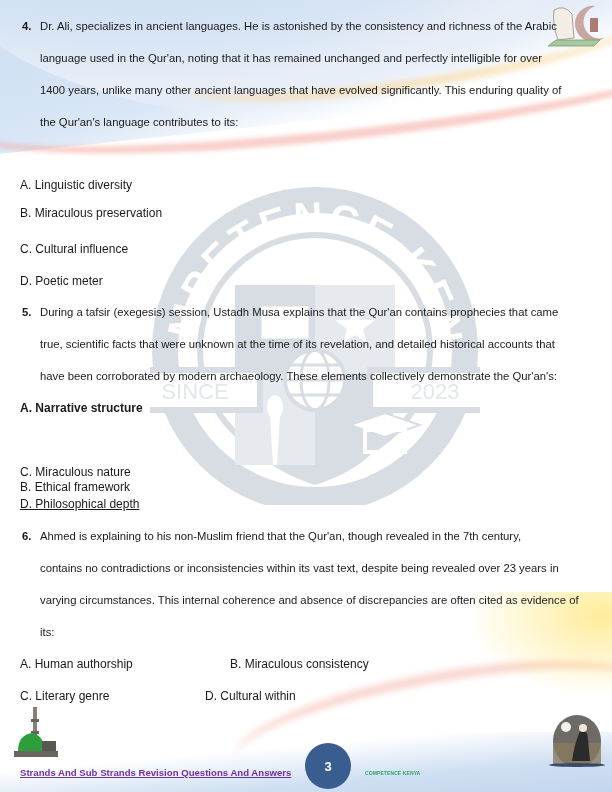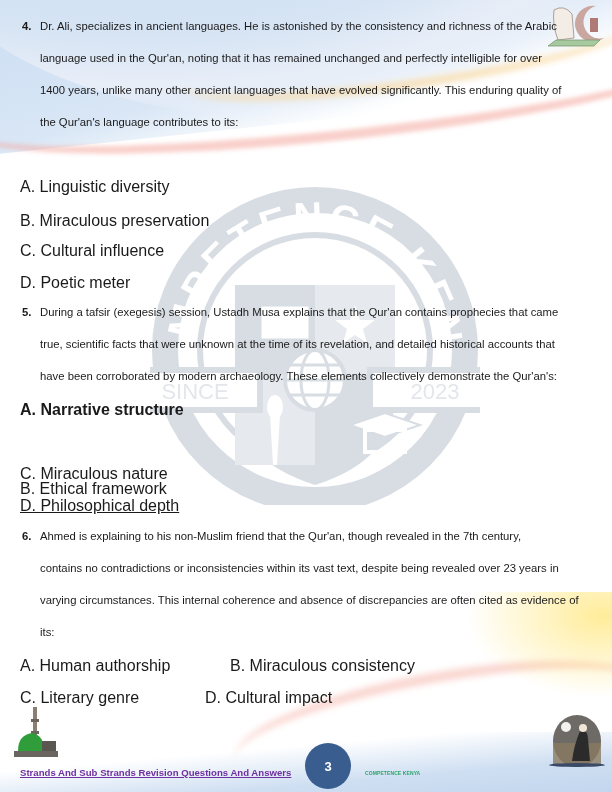--- a/index.html
+++ b/index.html
@@ -19,21 +19,21 @@
             border-top: 10px solid rgba(246,180,170,0.55); transform: rotate(-10deg); filter: blur(3px); }
   .swoosh-bottom2 { position:absolute; right:-30px; bottom:80px; width:200px; height:120px;
             background: radial-gradient(ellipse at 80% 20%, rgba(255,230,120,0.75) 0%, rgba(255,230,120,0) 60%); }
 
   .watermark { position:absolute; left:150px; top:175px; width:330px; height:330px; opacity:0.45; }
 
   .content { position:absolute; left:0; top:0; width:612px; height:792px; font-size:11.3px; }
   .q { position:absolute; left:22px; width:570px; line-height:32px; }
   .q .num { position:absolute; left:0; top:0; font-weight:bold; }
   .q .text { display:block; padding-left:18px; }
-  .opt { position:absolute; left:20px; font-size:16px; }
+  .opt { position:absolute; left:20px; font-size:12px; }
 
   .header-icon { position:absolute; right:6px; top:2px; width:62px; height:48px; }
   .mosque { position:absolute; left:14px; top:705px; width:44px; height:54px; }
   .prayer-circle { position:absolute; left:546px; top:715px; width:62px; height:56px; }
 
   .footer-link { position:absolute; left:20px; top:767px; font-size:9.6px; font-weight:bold; color:#7030a0; text-decoration:underline; }
   .page-badge { position:absolute; left:305px; top:743px; width:46px; height:46px; border-radius:50%; background:#3a5d8f;
                 color:#ffffff; font-weight:bold; font-size:13px; display:flex; align-items:center; justify-content:center; }
   .brand { position:absolute; left:365px; top:770px; font-size:5px; font-weight:bold; color:#2ca56a; letter-spacing:0.1px; }
 </style>
@@ -94,21 +94,21 @@
 <div class="content">
 
   <div class="q" style="top:10px;">
     <span class="num">4.</span>
     <span class="text">Dr. Ali, specializes in ancient languages. He is astonished by the consistency and richness of the Arabic</span>
     <span class="text">language used in the Qur'an, noting that it has remained unchanged and perfectly intelligible for over</span>
     <span class="text">1400 years, unlike many other ancient languages that have evolved significantly. This enduring quality of</span>
     <span class="text">the Qur'an's language contributes to its:</span>
   </div>
   <div class="opt" style="top:178px;">A. Linguistic diversity</div>
-  <div class="opt" style="top:212px;text-align:center;">B. Miraculous preservation</div>
+  <div class="opt" style="top:206px;text-align:center;">B. Miraculous preservation</div>
   <div class="opt" style="top:242px;">C. Cultural influence</div>
   <div class="opt" style="top:274px;">D. Poetic meter</div>
 
   <div class="q" style="top:296px;">
     <span class="num">5.</span>
     <span class="text">During a tafsir (exegesis) session, Ustadh Musa explains that the Qur'an contains prophecies that came</span>
     <span class="text">true, scientific facts that were unknown at the time of its revelation, and detailed historical accounts that</span>
     <span class="text">have been corroborated by modern archaeology. These elements collectively demonstrate the Qur'an's:</span>
   </div>
   <div class="opt" style="top:401px;font-weight:bold;">A. Narrative structure</div>
@@ -119,21 +119,21 @@
   <div class="q" style="top:520px;">
     <span class="num">6.</span>
     <span class="text">Ahmed is explaining to his non-Muslim friend that the Qur'an, though revealed in the 7th century,</span>
     <span class="text">contains no contradictions or inconsistencies within its vast text, despite being revealed over 23 years in</span>
     <span class="text">varying circumstances. This internal coherence and absence of discrepancies are often cited as evidence of</span>
     <span class="text">its:</span>
   </div>
   <div class="opt" style="top:657px;">A. Human authorship</div>
   <div class="opt" style="top:657px; left:205px;margin-left:25px;">B. Miraculous consistency</div>
   <div class="opt" style="top:689px;">C. Literary genre</div>
-  <div class="opt" style="top:689px; left:205px;">D. Cultural impact</div>
+  <div class="opt" style="top:689px; left:205px;">D. Cultural within</div>
 </div>
 
 <svg class="mosque" viewBox="0 0 44 54">
   <rect x="19" y="2" width="4" height="34" fill="#8a7f73"></rect>
   <rect x="17" y="14" width="8" height="3" fill="#6d645b"></rect>
   <rect x="17" y="26" width="8" height="3" fill="#6d645b"></rect>
   <path d="M 4 46 Q 4 30 18 28 Q 30 30 30 46 Z" fill="#2e9d3a"></path>
   <rect x="28" y="36" width="14" height="12" fill="#5a5650"></rect>
   <rect x="0" y="46" width="44" height="6" fill="#6b6560"></rect>
 </svg>

